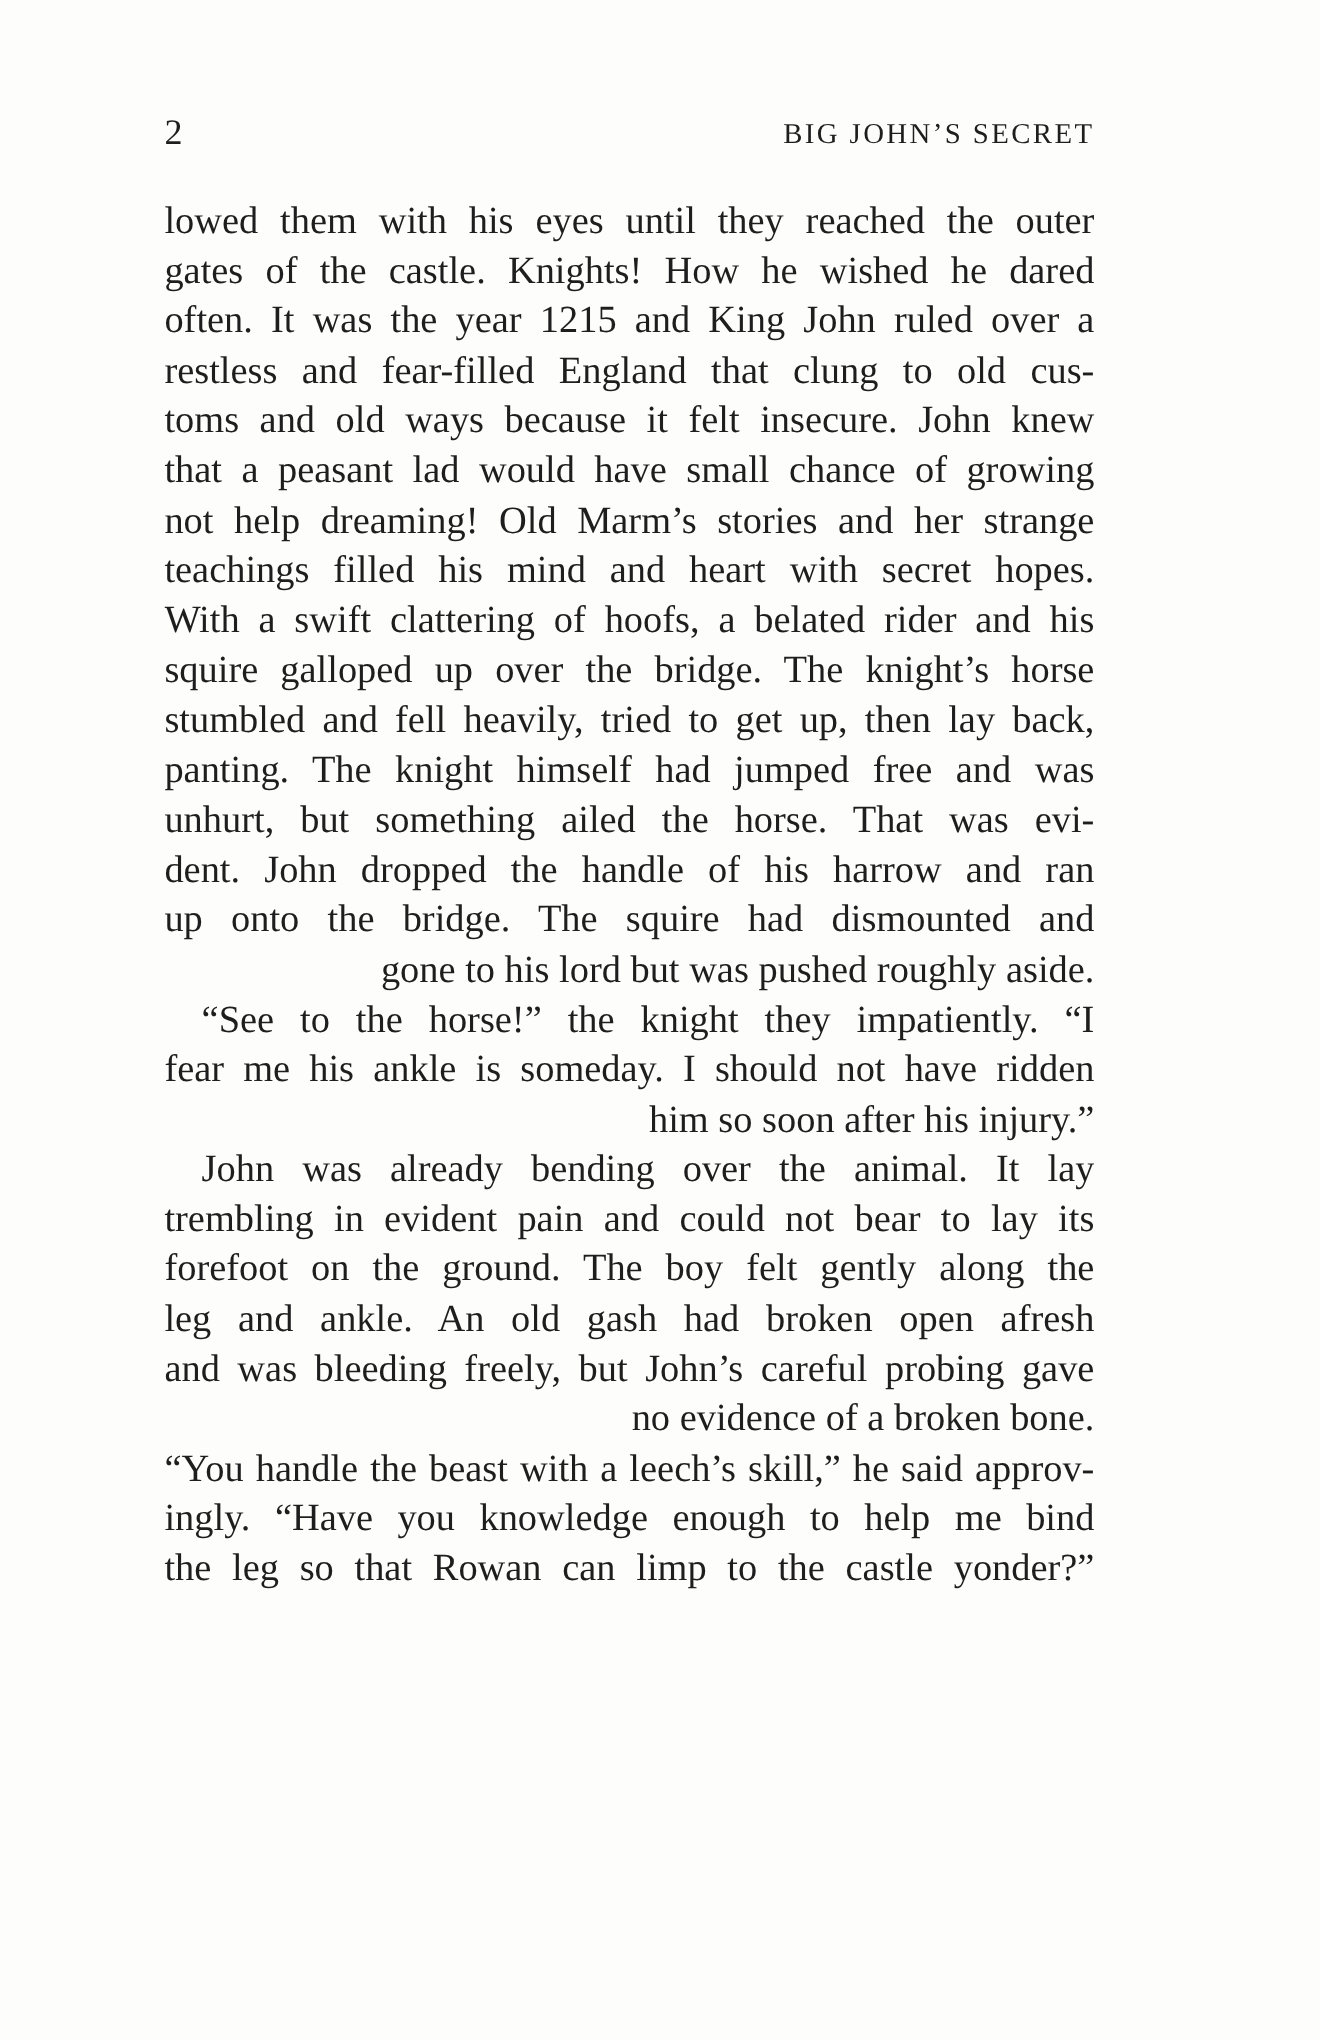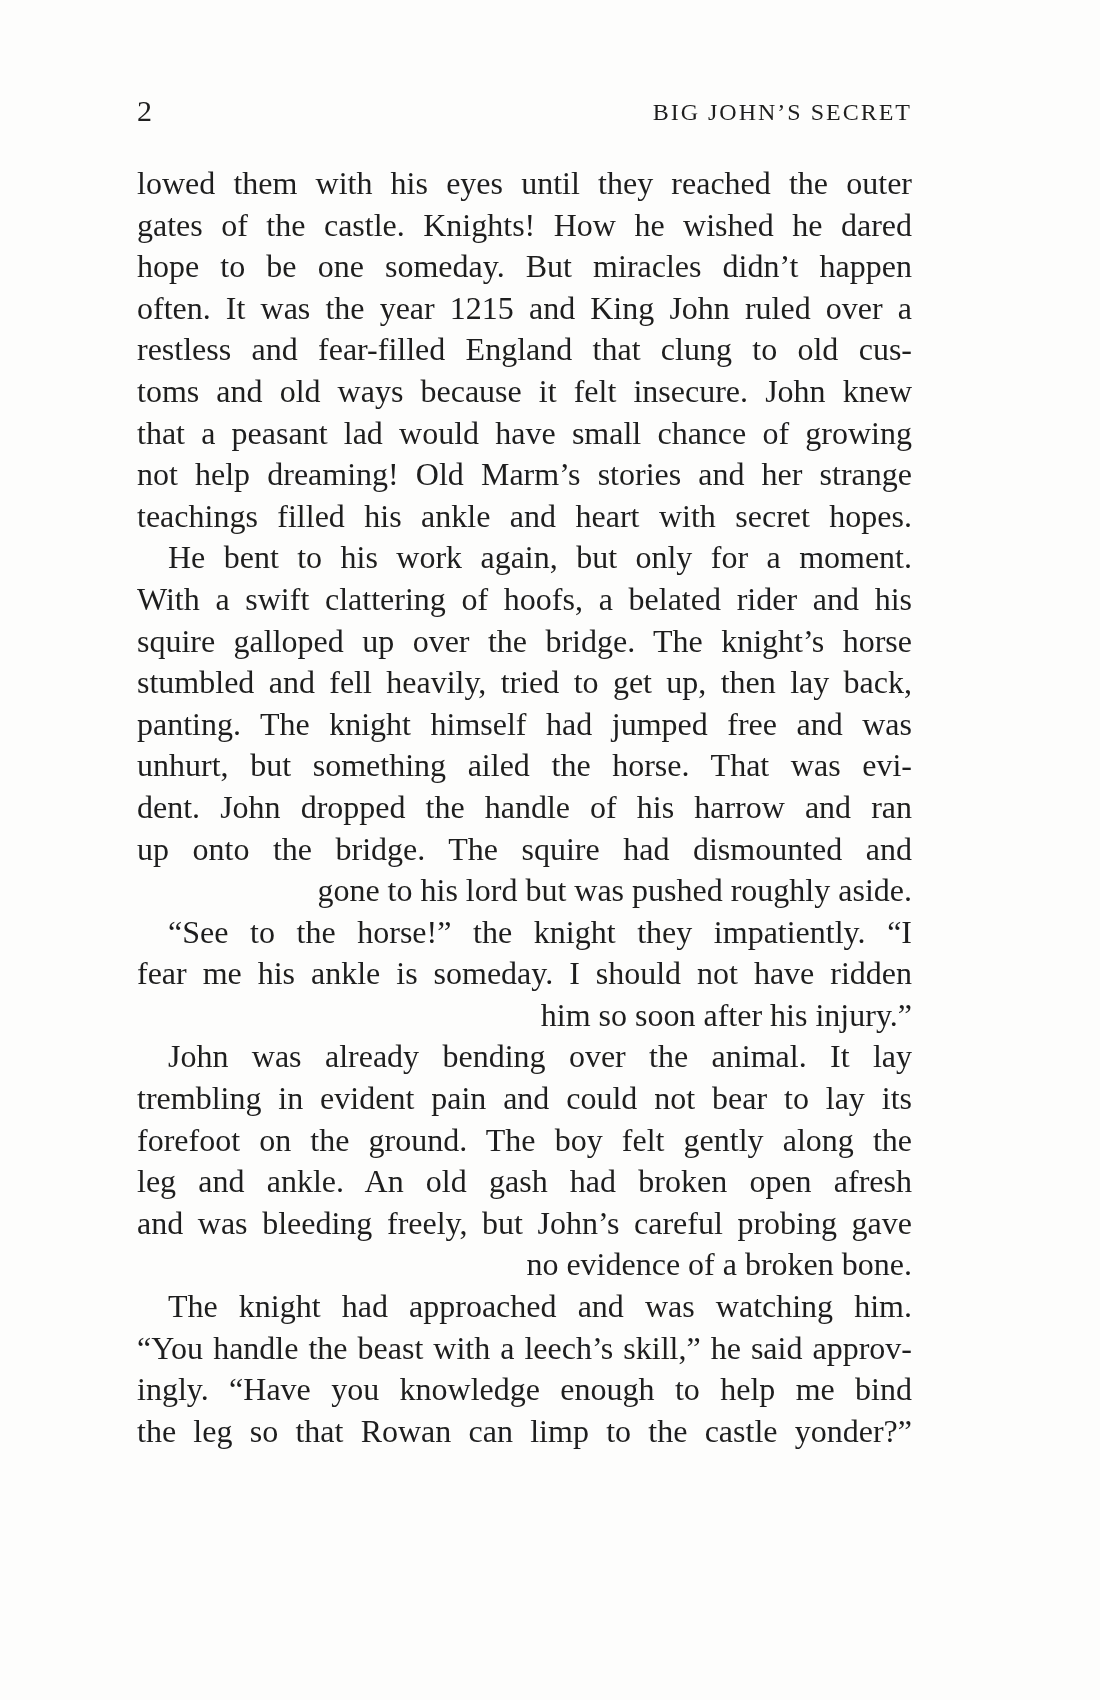--- a/index.html
+++ b/index.html
@@ -60,30 +60,28 @@
 <div class="page">
   <div class="textblock">
     <div class="pagehead">
       <span class="folio">2</span>
       <span class="running-head">BIG JOHN’S SECRET</span>
     </div>
     <div class="body-text" id="body-container">
         <div>
           <div class="line justify">lowed them with his eyes until they reached the outer</div>
           <div class="line justify">gates of the castle.  Knights!  How he wished he dared</div>
-          <div class="line justify">hope to be one someday.  But miracles didn’t happen</div>
           <div class="line justify">often.  It was the year 1215 and King John ruled over a</div>
           <div class="line justify">restless and fear-filled England that clung to old cus-</div>
           <div class="line justify">toms and old ways because it felt insecure.  John knew</div>
           <div class="line justify">that a peasant lad would have small chance of growing</div>
           <div class="line justify">not help dreaming!  Old Marm’s stories and her strange</div>
-          <div class="line justify">teachings filled his ankle and heart with secret hopes.</div>
+          <div class="line justify">teachings filled his mind and heart with secret hopes.</div>
         </div>
         <div>
-          <div class="line justify indent">He bent to his work again, but only for a moment.</div>
           <div class="line justify">With a swift clattering of hoofs, a belated rider and his</div>
           <div class="line justify">squire galloped up over the bridge.  The knight’s horse</div>
           <div class="line justify">stumbled and fell heavily, tried to get up, then lay back,</div>
           <div class="line justify">panting.  The knight himself had jumped free and was</div>
           <div class="line justify">unhurt, but something ailed the horse.  That was evi-</div>
           <div class="line justify">dent.  John dropped the handle of his harrow and ran</div>
           <div class="line justify">up onto the bridge.  The squire had dismounted and</div>
           <div class="line">gone to his lord but was pushed roughly aside.</div>
         </div>
         <div>
@@ -93,20 +91,19 @@
         </div>
         <div>
           <div class="line justify indent">John was already bending over the animal.  It lay</div>
           <div class="line justify">trembling in evident pain and could not bear to lay its</div>
           <div class="line justify">forefoot on the ground.  The boy felt gently along the</div>
           <div class="line justify">leg and ankle.  An old gash had broken open afresh</div>
           <div class="line justify">and was bleeding freely, but John’s careful probing gave</div>
           <div class="line">no evidence of a broken bone.</div>
         </div>
         <div>
-          <div class="line justify indent">The knight had approached and was watching him.</div>
           <div class="line justify">“You handle the beast with a leech’s skill,” he said approv-</div>
           <div class="line justify">ingly.  “Have you knowledge enough to help me bind</div>
           <div class="line justify">the leg so that Rowan can limp to the castle yonder?”</div>
         </div>
       </div>
   </div>
 </div>
 
 </body></html>

